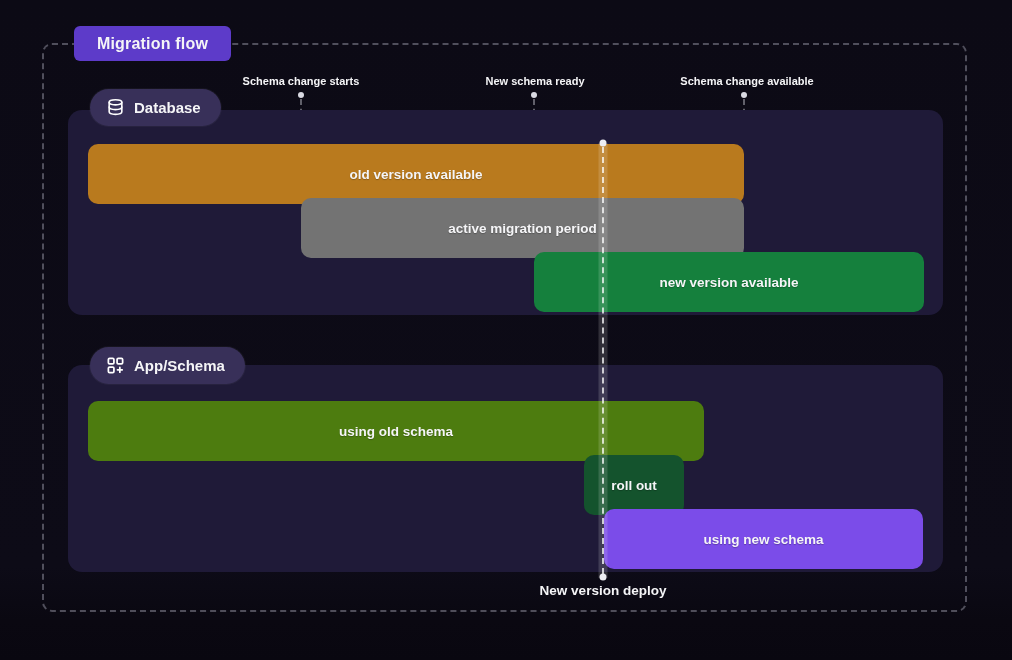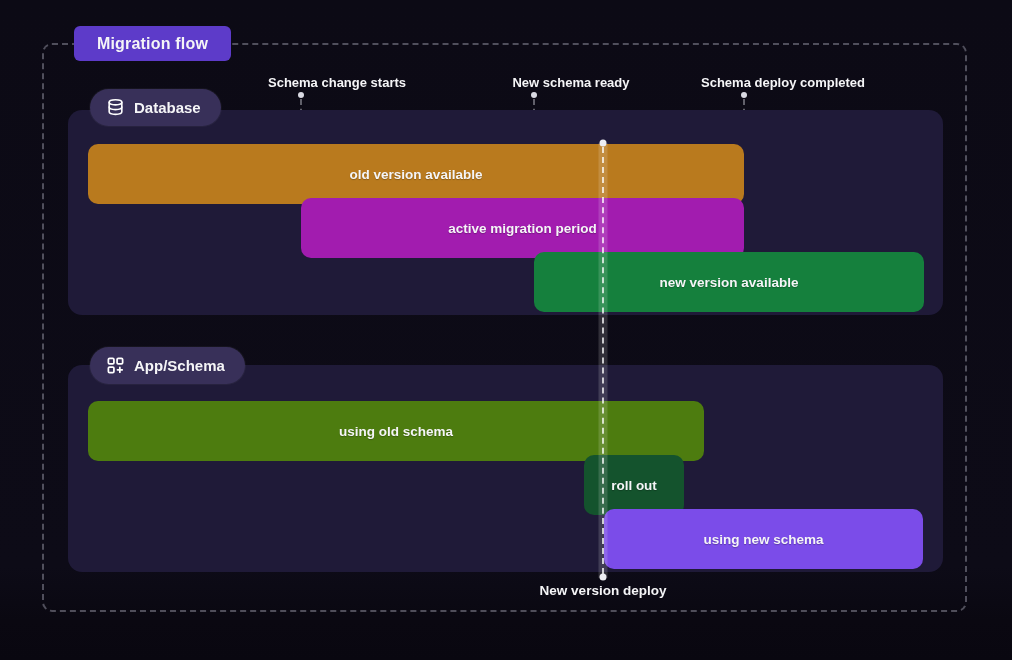--- a/index.html
+++ b/index.html
@@ -46,40 +46,40 @@
     box-shadow: 0 0 0 1px rgba(255,255,255,0.04);
     text-align: right;
   }
   .chip.db  { left: 90px; top: 89px; }
   .chip.app { left: 90px; top: 347px; }
   .chip svg { display: block; }
 
   
   .marker-label {
     top: 75px; transform: translateX(-50%);
-    font-size: 13px; font-weight: 700; white-space: nowrap; margin-left: 36px;
+    font-size: 11px; font-weight: 700; white-space: nowrap;
   }
   .dot {
     width: 6px; height: 6px; border-radius: 50%;
     background: #d9d9e2; transform: translate(-50%, -50%);
   }
   .vdash {
     width: 0; border-left: 2px dashed rgba(225,225,235,0.40);
     top: 99px; height: 192px; transform: translateX(-50%);
   }
 
   
   .bar {
     height: 60px; border-radius: 10px;
     display: flex; align-items: center; justify-content: center;
     font-size: 13.5px; font-weight: 700; white-space: nowrap;
     text-shadow: 0 1px 1px rgba(0,0,0,0.25);
   }
   .bar.orange  { background: #b97a1e; left: 88px;  top: 144px; width: 656px; }
-  .bar.green1  { background: #a21caf; left: 301px; top: 198px; width: 443px; }
+  .bar.green1  { background: #737373; left: 301px; top: 198px; width: 443px; }
   .bar.magenta { background: #15803d; left: 534px; top: 252px; width: 390px; }
   .bar.blue    { background: #4d7c0f; left: 88px;  top: 401px; width: 616px; }
   .bar.green2  { background: #14532d; left: 584px; top: 455px; width: 100px; }
   .bar.purple  { background: #7b4ce9; left: 604px; top: 509px; width: 319px; }
 
   
   .deploy-band {
     left: 603px; top: 143px; height: 435px; width: 9px;
     transform: translateX(-50%);
     background: rgba(255,255,255,0.15);
@@ -107,21 +107,21 @@
 <div class="abs marker-label" style="left:301px">Schema change starts</div>
 <div class="abs dot" style="left:301px; top:95px"></div>
 <div class="abs vdash" style="left:301px"></div>
 <div class="abs dot" style="left:301px; top:295px"></div>
 
 <div class="abs marker-label" style="left:535px">New schema ready</div>
 <div class="abs dot" style="left:534px; top:95px"></div>
 <div class="abs vdash" style="left:534px"></div>
 <div class="abs dot" style="left:534px; top:295px"></div>
 
-<div class="abs marker-label" style="left:747px">Schema deploy completed</div>
+<div class="abs marker-label" style="left:747px">Schema change available</div>
 <div class="abs dot" style="left:744px; top:95px"></div>
 <div class="abs vdash" style="left:744px"></div>
 <div class="abs dot" style="left:744px; top:295px"></div>
 
 <div class="abs panel db"></div>
 <div class="abs chip db">
   <span>
     <svg width="19" height="19" viewBox="0 0 24 24" fill="none" stroke="#ffffff" stroke-width="2" stroke-linecap="round">
       <ellipse cx="12" cy="5.5" rx="8" ry="3.2"></ellipse>
       <path d="M4 5.5v6c0 1.77 3.58 3.2 8 3.2s8-1.43 8-3.2v-6"></path>

